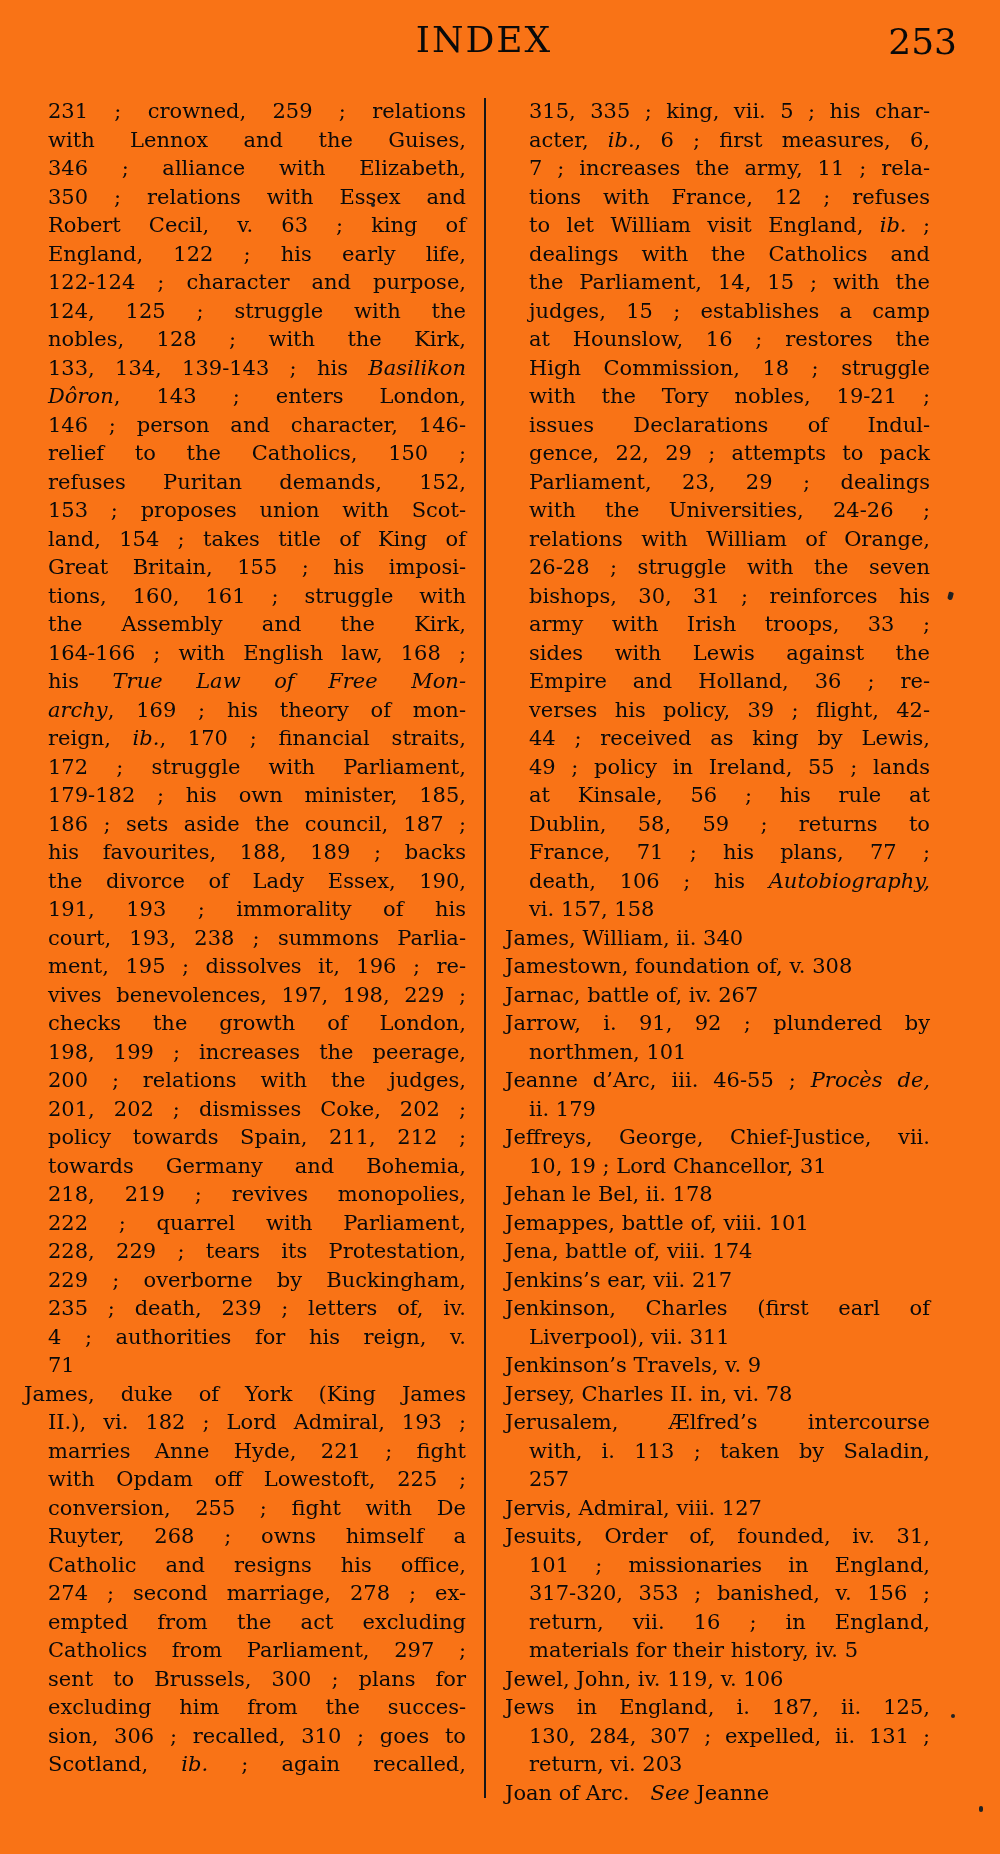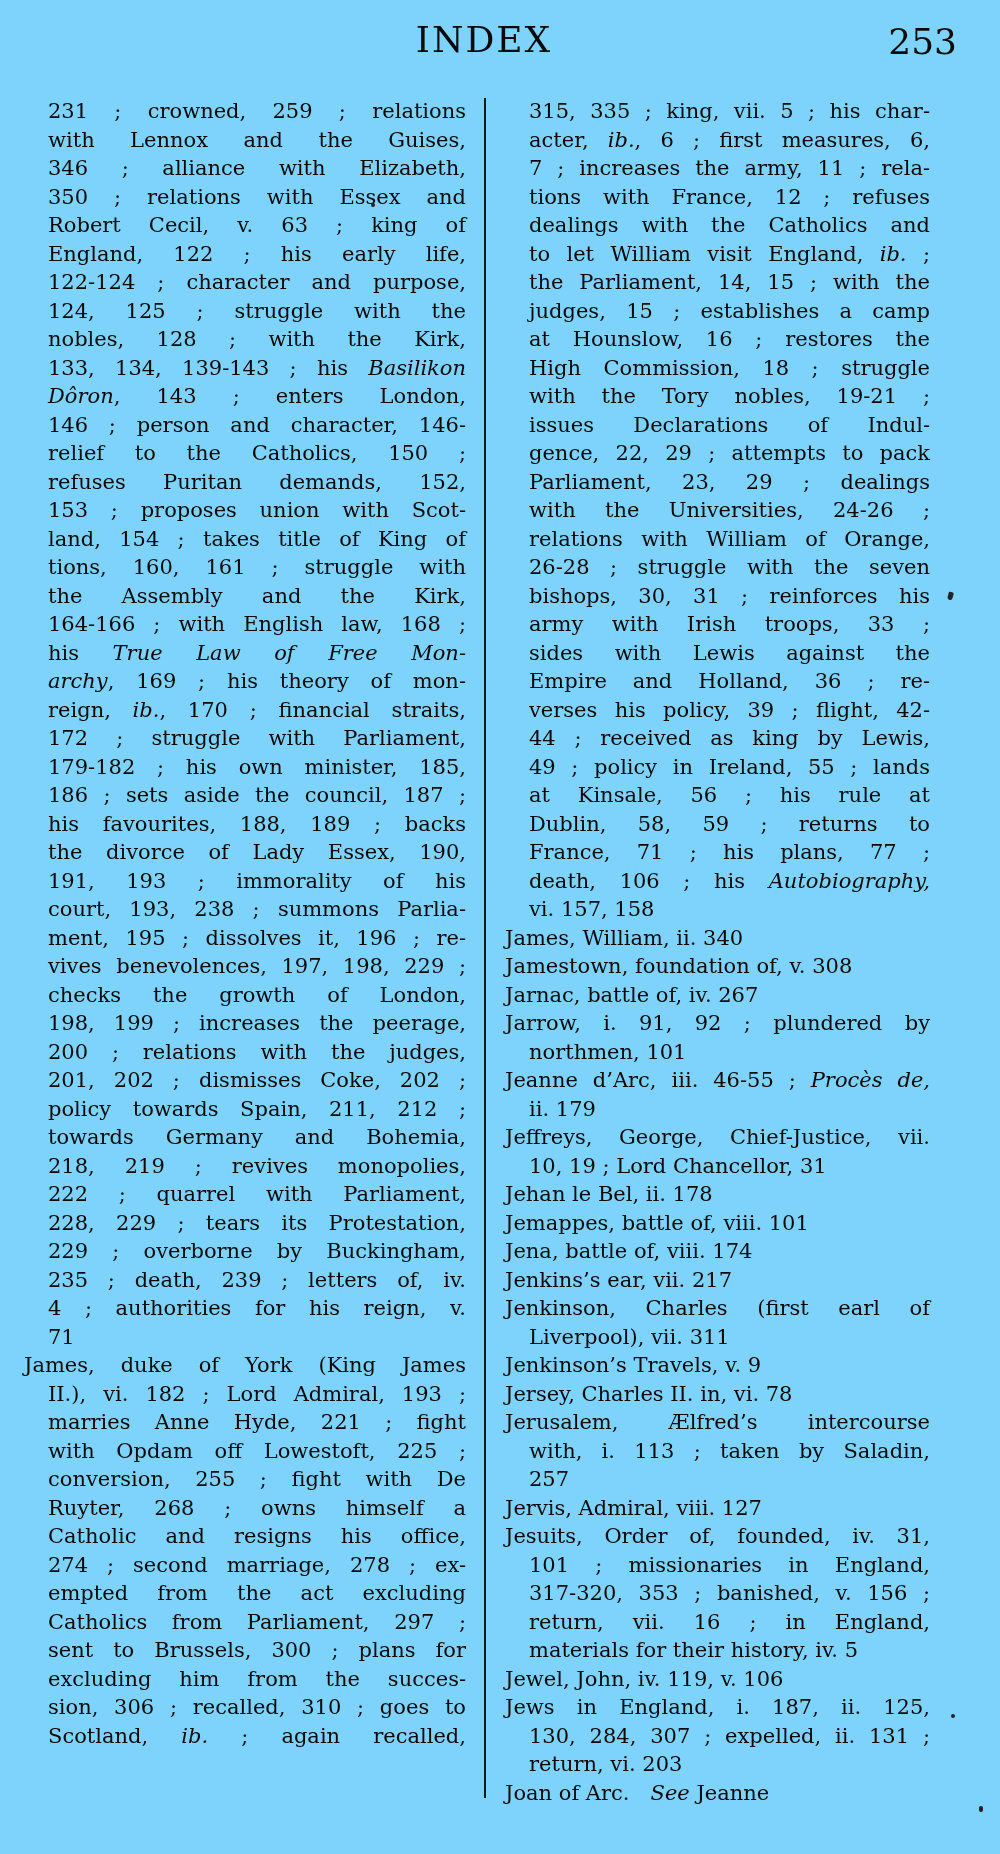--- a/index.html
+++ b/index.html
@@ -4,21 +4,21 @@
 <style>
   html, body {
     margin: 0;
     padding: 0;
     background: #ffffff;
   }
   #page {
     position: relative;
     width: 1000px;
     height: 1854px;
-    background: #7dd3fc;
+    background: #f97316;
     color: #0a0a0a;
     font-family: "DejaVu Serif", serif;
     overflow: hidden;
   }
   
   #header-title {
     position: absolute;
     left: 0;
     top: 22px;
     width: 968px;
@@ -96,20 +96,21 @@
         <div class="line"><span>122-124 ; character and purpose,</span></div>
         <div class="line"><span>124, 125 ; struggle with the</span></div>
         <div class="line"><span>nobles, 128 ; with the Kirk,</span></div>
         <div class="line"><span>133, 134, 139-143 ; his </span><span class="it">Basilikon</span></div>
         <div class="line"><span class="it">Dôron</span><span>, 143 ; enters London,</span></div>
         <div class="line"><span>146 ; person and character, 146-</span></div>
         <div class="line"><span>relief to the Catholics, 150 ;</span></div>
         <div class="line"><span>refuses Puritan demands, 152,</span></div>
         <div class="line"><span>153 ; proposes union with Scot-</span></div>
         <div class="line"><span>land, 154 ; takes title of King of</span></div>
+        <div class="line"><span>Great Britain, 155 ; his imposi-</span></div>
         <div class="line"><span>tions, 160, 161 ; struggle with</span></div>
         <div class="line"><span>the Assembly and the Kirk,</span></div>
         <div class="line"><span>164-166 ; with English law, 168 ;</span></div>
         <div class="line"><span>his </span><span class="it">True Law of Free Mon-</span></div>
         <div class="line"><span class="it">archy</span><span>, 169 ; his theory of mon-</span></div>
         <div class="line"><span>reign, </span><span class="it">ib.</span><span>, 170 ; financial straits,</span></div>
         <div class="line"><span>172 ; struggle with Parliament,</span></div>
         <div class="line"><span>179-182 ; his own minister, 185,</span></div>
         <div class="line"><span>186 ; sets aside the council, 187 ;</span></div>
         <div class="line"><span>his favourites, 188, 189 ; backs</span></div>
@@ -148,22 +149,22 @@
         <div class="line"><span>sion, 306 ; recalled, 310 ; goes to</span></div>
         <div class="line"><span>Scotland, </span><span class="it">ib.</span><span> ; again recalled,</span></div>
       </div>
     </div>
   <div id="col-right" class="col">
       <div class="entry">
         <div class="line"><span>315, 335 ; king, vii. 5 ; his char-</span></div>
         <div class="line"><span>acter, </span><span class="it">ib.</span><span>, 6 ; first measures, 6,</span></div>
         <div class="line"><span>7 ; increases the army, 11 ; rela-</span></div>
         <div class="line"><span>tions with France, 12 ; refuses</span></div>
+        <div class="line"><span>to let William visit England, </span><span class="it">ib.</span><span> ;</span></div>
         <div class="line"><span>dealings with the Catholics and</span></div>
-        <div class="line"><span>to let William visit England, </span><span class="it">ib.</span><span> ;</span></div>
         <div class="line"><span>the Parliament, 14, 15 ; with the</span></div>
         <div class="line"><span>judges, 15 ; establishes a camp</span></div>
         <div class="line"><span>at Hounslow, 16 ; restores the</span></div>
         <div class="line"><span>High Commission, 18 ; struggle</span></div>
         <div class="line"><span>with the Tory nobles, 19-21 ;</span></div>
         <div class="line"><span>issues Declarations of Indul-</span></div>
         <div class="line"><span>gence, 22, 29 ; attempts to pack</span></div>
         <div class="line"><span>Parliament, 23, 29 ; dealings</span></div>
         <div class="line"><span>with the Universities, 24-26 ;</span></div>
         <div class="line"><span>relations with William of Orange,</span></div>

